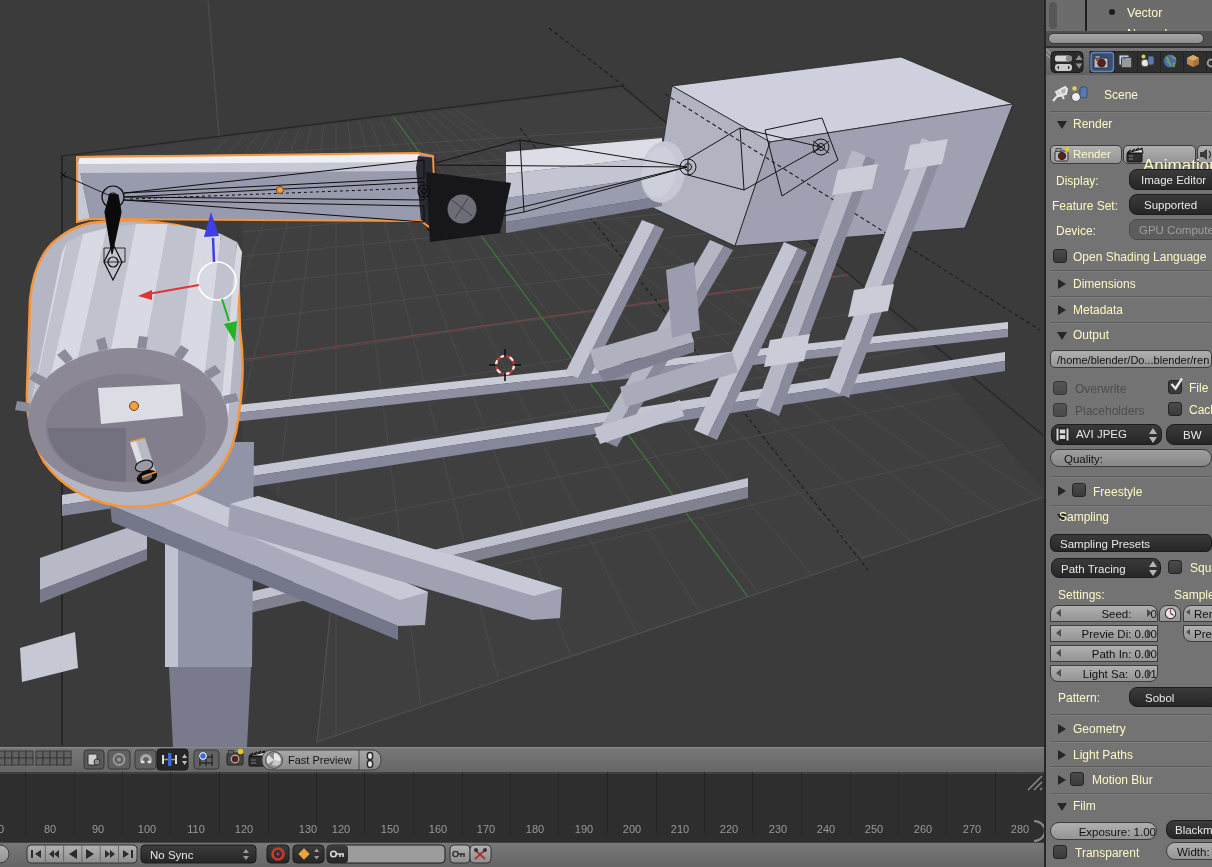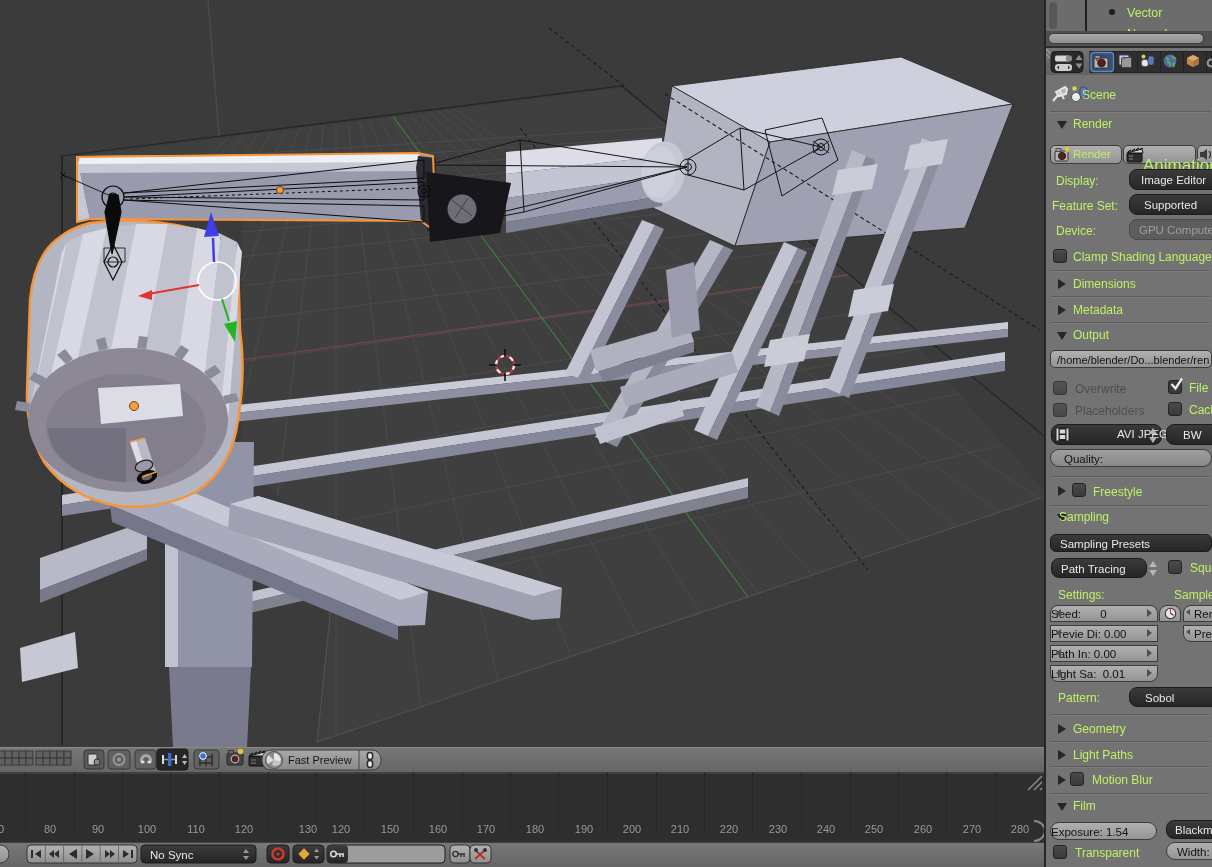--- a/index.html
+++ b/index.html
@@ -1,24 +1,24 @@
 <!DOCTYPE html>
 <html><head><meta charset="utf-8"><style>
 html,body{margin:0;padding:0;width:1212px;height:867px;overflow:hidden;background:#3b3b3b;font-family:"Liberation Sans",sans-serif;}
 #root{position:relative;width:1212px;height:867px;}
 .abs{position:absolute;}
 #vp{left:0;top:0;width:1044px;height:747px;}
 #vph{left:0;top:747px;width:1044px;height:25px;background:linear-gradient(#777,#666);border-top:1px solid #8a8a8a;box-sizing:border-box;}
 #tl{left:0;top:772px;width:1044px;height:70px;background:#2e2e2e;}
 #tlh{left:0;top:842px;width:1044px;height:25px;background:linear-gradient(#787878,#656565);border-top:1px solid #424242;box-sizing:border-box;}
 #panel{left:1044px;top:0;width:168px;height:867px;background:#737373;border-left:2px solid #262626;box-sizing:border-box;overflow:hidden;}
-.lbl{position:absolute;font-size:12px;color:#bef264;white-space:nowrap;}
+.lbl{position:absolute;font-size:12px;color:#fef9c3;white-space:nowrap;}
 .dis{color:#4e4e4e;}
-.wht{color:#e6e6e6;margin-left:41px;}
-.pill{position:absolute;box-sizing:border-box;background:linear-gradient(#b0b0b0,#949494);border:1px solid #3c3c3c;border-radius:9px;font-size:11.5px;color:#111;text-align:left;}
+.wht{color:#e6e6e6;}
+.pill{position:absolute;box-sizing:border-box;background:linear-gradient(#b0b0b0,#949494);border:1px solid #3c3c3c;border-radius:9px;font-size:11.5px;color:#111;text-align:right;}
 .dk{position:absolute;box-sizing:border-box;background:linear-gradient(#3a3a3a,#262626);border:1px solid #1c1c1c;border-radius:8px;font-size:11.5px;color:#e8e8e8;}
 .cb{position:absolute;width:14px;height:14px;box-sizing:border-box;background:linear-gradient(#4a4a4a,#3a3a3a);border:1px solid #252525;border-radius:3px;}
 .sep{position:absolute;left:4px;width:160px;height:0;border-top:1px solid #5c5c5c;border-bottom:1px solid #7d7d7d;}
 .tri{position:absolute;width:0;height:0;}
 .num{position:absolute;font-size:11px;color:#999;top:823px;}
 .al{position:absolute;width:0;height:0;border-top:4px solid transparent;border-bottom:4px solid transparent;border-right:5px solid #4e4e4e;}
 .ar{position:absolute;width:0;height:0;border-top:4px solid transparent;border-bottom:4px solid transparent;border-left:5px solid #4e4e4e;}
 .vline{position:absolute;top:772px;height:62px;width:1px;background:#262626;}
 </style></head><body>
 <div id="root">
@@ -420,21 +420,21 @@
 <g transform="translate(162,6)">
           <circle cx="3" cy="9" r="3.4" fill="none" stroke="#999" stroke-width="2"></circle>
         </g>
 </svg>
 <svg class="abs" style="left:4px;top:84px" width="40" height="20" viewBox="0 0 40 20">
 <path d="M3 17 L9 10 M9 6 l5 9 M6 8 l9-5 2 2 -1 5 -7 2 Z" stroke="#e8e8e8" stroke-width="2" fill="#b5b5b5"></path>
 <circle cx="26" cy="13" r="4.5" fill="#ededed" stroke="#555"></circle>
         <rect x="30" y="3" width="7" height="11" rx="2.5" fill="#5a79b8" stroke="#333" stroke-width="0.6"></rect>
         <circle cx="24.5" cy="4.5" r="2.3" fill="#d8d258"></circle>
 </svg>
-<div class="lbl" style="left:36px;top:88px">Scene</div>
+<div class="lbl" style="left:58px;top:88px">Scene</div>
 <div class="sep" style="top:111px"></div>
 <div class="tri" style="left:11px;top:121px;border-left:5.5px solid transparent;border-right:5.5px solid transparent;border-top:8px solid #262626"></div>
 <div class="lbl" style="left:27px;top:117px">Render</div>
 <div class="pill" style="left:4px;top:145px;width:72px;height:19px;border-radius:5px"></div>
 <div class="pill" style="left:77px;top:145px;width:73px;height:19px;border-radius:5px"></div>
 <div class="pill" style="left:151px;top:145px;width:20px;height:19px;border-radius:5px"></div>
 <svg class="abs" style="left:8px;top:147px" width="16" height="15" viewBox="0 0 16 15">
         <rect x="1" y="4" width="13" height="10" rx="1.5" fill="#b8b8b8" stroke="#333"></rect>
         <rect x="2" y="1.5" width="5" height="3" fill="#999" stroke="#333" stroke-width="0.7"></rect>
         <circle cx="8" cy="9" r="3.6" fill="#5a2020" stroke="#222"></circle>
@@ -452,21 +452,21 @@
         <path d="M1 4 h3 l4-3 v11 l-4-3 h-3 Z" fill="#3a3a3a"></path>
         <path d="M10 3 q3 3.5 0 7" stroke="#3a3a3a" fill="none" stroke-width="1.3"></path>
       </svg>
 <div class="lbl" style="left:10px;top:174px">Display:</div>
 <div class="dk" style="left:83px;top:169px;width:100px;height:21px;line-height:21px;padding-left:11px">Image Editor</div>
 <div class="lbl" style="left:6px;top:199px">Feature Set:</div>
 <div class="dk" style="left:83px;top:194px;width:100px;height:21px;line-height:21px;padding-left:14px">Supported</div>
 <div class="lbl" style="left:10px;top:224px">Device:</div>
 <div class="abs" style="left:83px;top:219px;width:100px;height:21px;line-height:21px;box-sizing:border-box;background:#5d5d5d;border:1px solid #4a4a4a;border-radius:8px;font-size:11.5px;color:#9e9e9e;padding-left:9px">GPU Compute</div>
 <div class="cb" style="left:7px;top:249px"></div>
-<div class="lbl" style="left:27px;top:250px">Clamp Shading Language</div>
+<div class="lbl" style="left:27px;top:250px">Open Shading Language</div>
 <div class="sep" style="top:270px"></div>
 <div class="tri" style="left:12px;top:279px;border-top:5.5px solid transparent;border-bottom:5.5px solid transparent;border-left:8px solid #262626"></div>
 <div class="lbl" style="left:27px;top:277px">Dimensions</div>
 <div class="sep" style="top:296px"></div>
 <div class="tri" style="left:12px;top:305px;border-top:5.5px solid transparent;border-bottom:5.5px solid transparent;border-left:8px solid #262626"></div>
 <div class="lbl" style="left:27px;top:303px">Metadata</div>
 <div class="sep" style="top:322px"></div>
 <div class="tri" style="left:11px;top:332px;border-left:5.5px solid transparent;border-right:5.5px solid transparent;border-top:8px solid #262626"></div>
 <div class="lbl" style="left:27px;top:328px">Output</div>
 <div class="pill" style="left:4px;top:350px;width:162px;height:18px;line-height:18px;text-align:left;padding-left:6px;font-size:11px;border-radius:5px">/home/blender/Do...blender/ren</div>
@@ -494,21 +494,21 @@
 <div class="dk" style="left:120px;top:424px;width:60px;height:21px;line-height:21px;padding-left:16px">BW</div>
 <div class="pill" style="left:4px;top:449px;width:162px;height:18px;line-height:18px;text-align:left;padding-left:13px;background:linear-gradient(#9e9e9e,#888)">Quality:</div>
 <div class="sep" style="top:476px"></div>
 <div class="tri" style="left:12px;top:486px;border-top:5.5px solid transparent;border-bottom:5.5px solid transparent;border-left:8px solid #262626"></div>
 <div class="cb" style="left:26px;top:483px"></div>
 <div class="lbl" style="left:47px;top:485px">Freestyle</div>
 <div class="sep" style="top:505px"></div>
 <div class="tri" style="left:11px;top:514px;border-left:5.5px solid transparent;border-right:5.5px solid transparent;border-top:8px solid #262626"></div>
 <div class="lbl" style="left:13px;top:510px">Sampling</div>
 <div class="dk" style="left:4px;top:534px;width:162px;height:18px;line-height:18px;padding-left:9px;border-radius:6px">Sampling Presets</div>
-<div class="dk" style="left:5px;top:558px;width:96px;height:20px;line-height:20px;padding-left:9px">Path Tracing</div>
+<div class="dk" style="left:5px;top:558px;width:110px;height:20px;line-height:20px;padding-left:9px">Path Tracing</div>
 <div class="tri" style="left:103px;top:561px;border-left:4px solid transparent;border-right:4px solid transparent;border-bottom:6px solid #b5b5b5"></div>
 <div class="tri" style="left:103px;top:570px;border-left:4px solid transparent;border-right:4px solid transparent;border-top:6px solid #b5b5b5"></div>
 <div class="cb" style="left:122px;top:560px"></div>
 <div class="lbl" style="left:144px;top:561px">Squa</div>
 <div class="lbl" style="left:12px;top:588px">Settings:</div>
 <div class="lbl" style="left:128px;top:588px">Samples:</div>
 <div class="pill" style="left:4px;top:605px;width:108px;height:17px;line-height:17px;border-radius:8px 8px 0 0">Seed: &nbsp;&nbsp;&nbsp;&nbsp; 0</div>
 <div class="pill" style="left:113px;top:605px;width:22px;height:17px;border-radius:8px 8px 0 0"></div>
 <svg class="abs" style="left:118px;top:607px" width="13" height="13" viewBox="0 0 15 15">
         <circle cx="7.5" cy="7.5" r="6" fill="#e8e8e8" stroke="#333" stroke-width="1.2"></circle>
@@ -541,18 +541,18 @@
 <div class="sep" style="top:741px"></div>
 <div class="tri" style="left:12px;top:750px;border-top:5.5px solid transparent;border-bottom:5.5px solid transparent;border-left:8px solid #262626"></div>
 <div class="lbl" style="left:27px;top:748px">Light Paths</div>
 <div class="sep" style="top:766px"></div>
 <div class="tri" style="left:12px;top:775px;border-top:5.5px solid transparent;border-bottom:5.5px solid transparent;border-left:8px solid #262626"></div>
 <div class="cb" style="left:24px;top:772px"></div>
 <div class="lbl" style="left:46px;top:773px">Motion Blur</div>
 <div class="sep" style="top:793px"></div>
 <div class="tri" style="left:11px;top:803px;border-left:5.5px solid transparent;border-right:5.5px solid transparent;border-top:8px solid #262626"></div>
 <div class="lbl" style="left:27px;top:799px">Film</div>
-<div class="pill" style="left:4px;top:822px;width:107px;height:18px;line-height:18px">Exposure: 1.54</div>
+<div class="pill" style="left:4px;top:822px;width:107px;height:18px;line-height:18px">Exposure: 1.00</div>
 <div class="dk" style="left:120px;top:820px;width:60px;height:19px;line-height:19px;padding-left:8px">Blackm</div>
 <div class="cb" style="left:7px;top:845px"></div>
 <div class="lbl" style="left:29px;top:846px">Transparent</div>
 <div class="pill" style="left:120px;top:842px;width:60px;height:18px;line-height:18px;text-align:left;padding-left:10px">Width:</div>
 </div>
 </div>
 </body></html>

